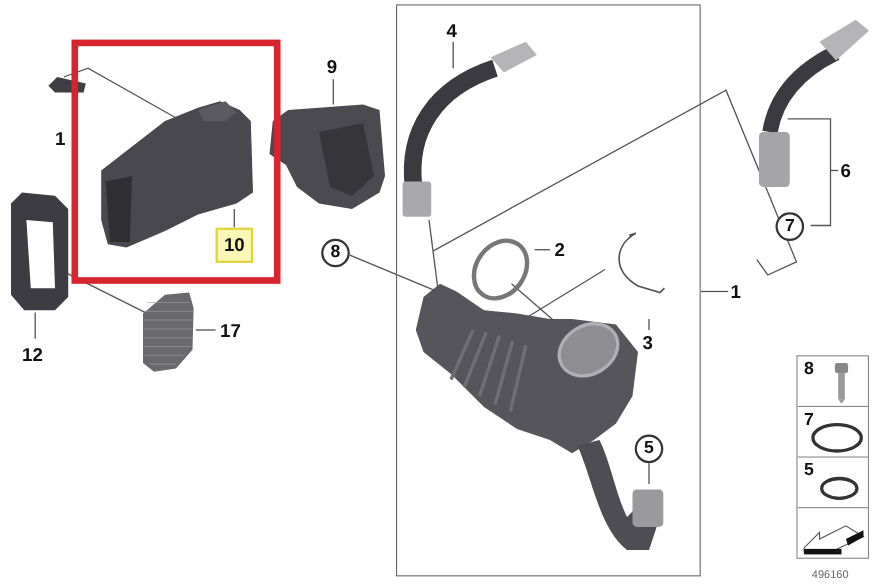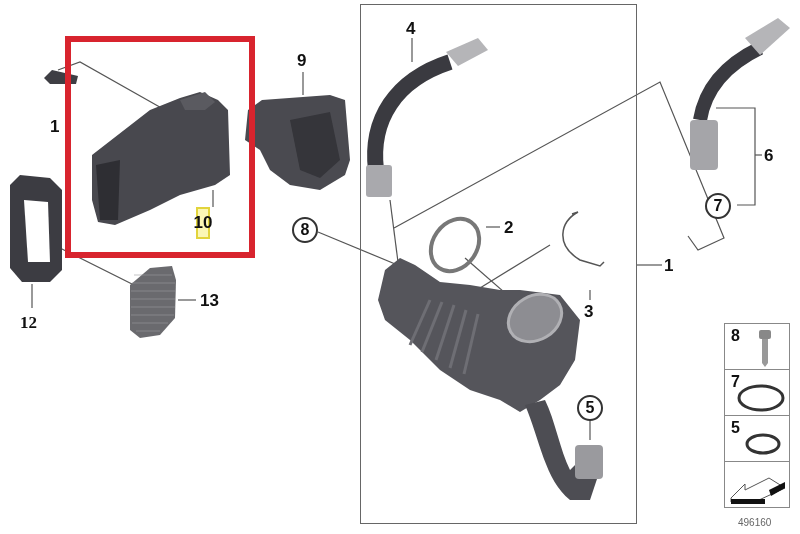--- a/index.html
+++ b/index.html
@@ -111,23 +111,23 @@
     <rect x="575" y="445" width="28" height="34" rx="4" fill="#9a9a9e"></rect>
   </g>
 </svg>
 
 <div class="redbox" style="left:65px;top:36px;width:190px;height:222px;"></div>
 
 <div class="frame" style="left:360px;top:4px;width:277px;height:520px;"></div>
 
 <span class="lbl" style="left:50px;top:118px;">1</span>
 <span class="lbl" style="left:297px;top:52px;">9</span>
-<div class="hl" style="left:196px;top:207px;width:14px;height:32px;">10</div>
-<span class="lbl" style="left:20px;top:314px;font-family:Liberation Serif, serif;">12</span>
-<span class="lbl" style="left:200px;top:292px;">13</span>
+<div class="hl" style="left:196px;top:207px;width:34px;height:32px;">10</div>
+<span class="lbl" style="left:20px;top:314px;">12</span>
+<span class="lbl" style="left:200px;top:292px;">17</span>
 <span class="lbl" style="left:406px;top:20px;">4</span>
 <div class="circ" style="left:292px;top:217px;">8</div>
 <span class="lbl" style="left:504px;top:219px;">2</span>
 <span class="lbl" style="left:584px;top:303px;">3</span>
 <div class="circ" style="left:577px;top:395px;">5</div>
 <span class="lbl" style="left:664px;top:257px;">1</span>
 <span class="lbl" style="left:764px;top:147px;">6</span>
 <div class="circ" style="left:705px;top:193px;">7</div>
 
 <div class="legend" style="top:323px;">

